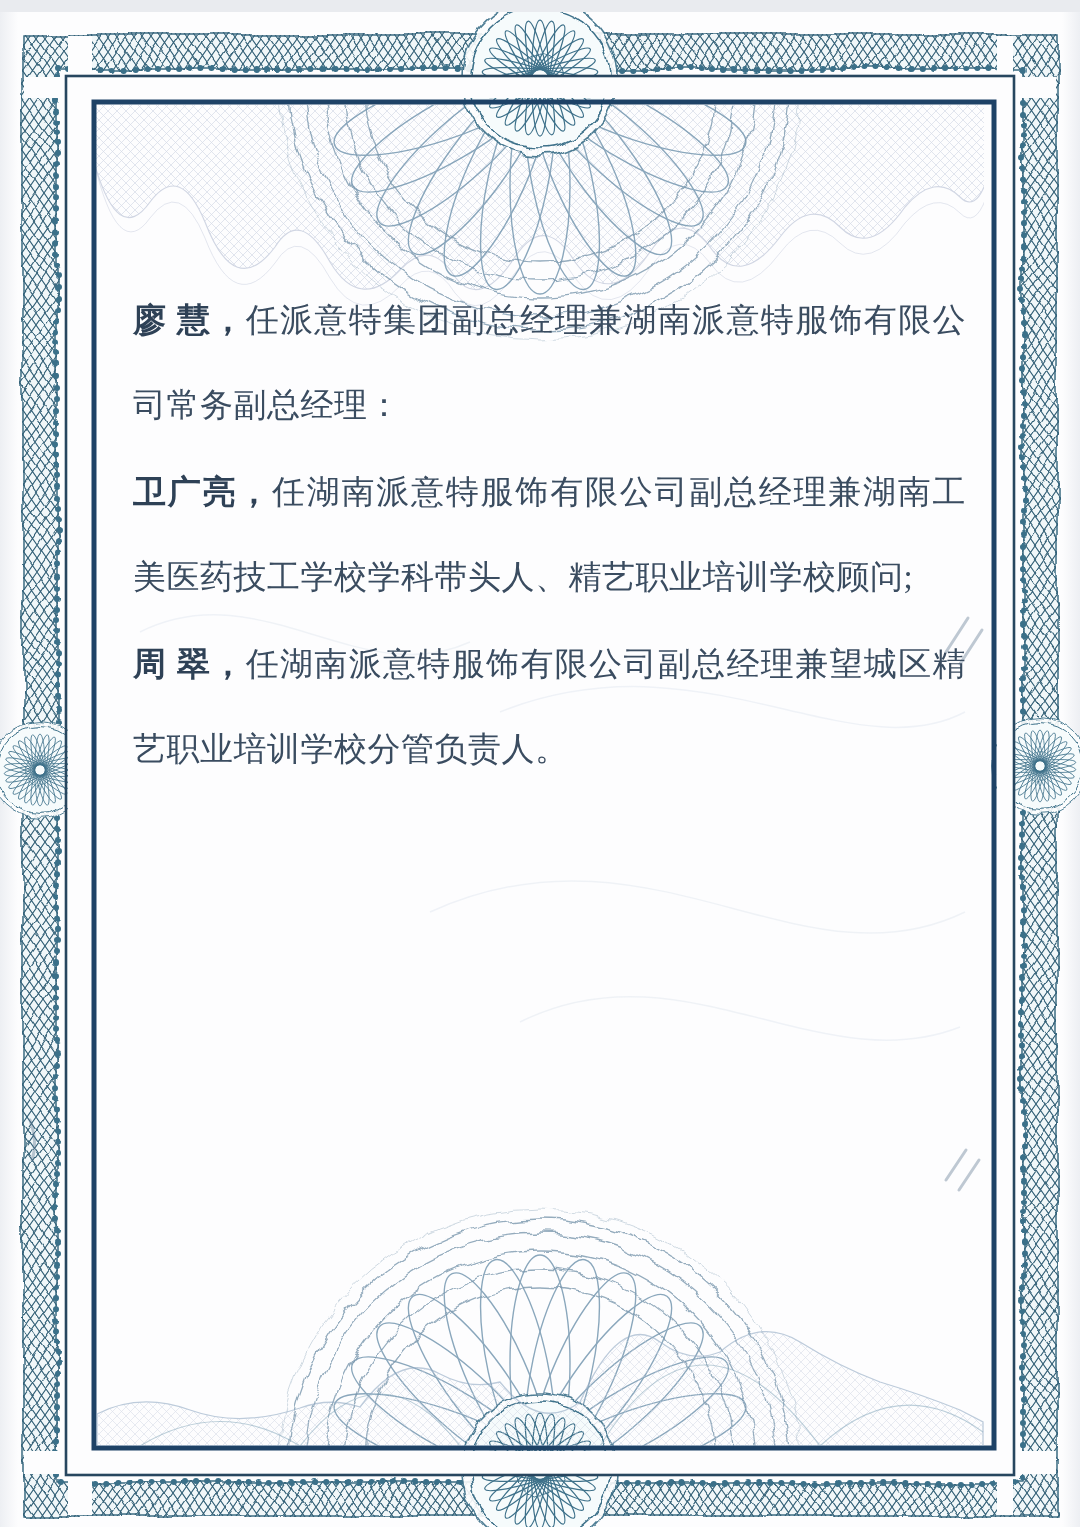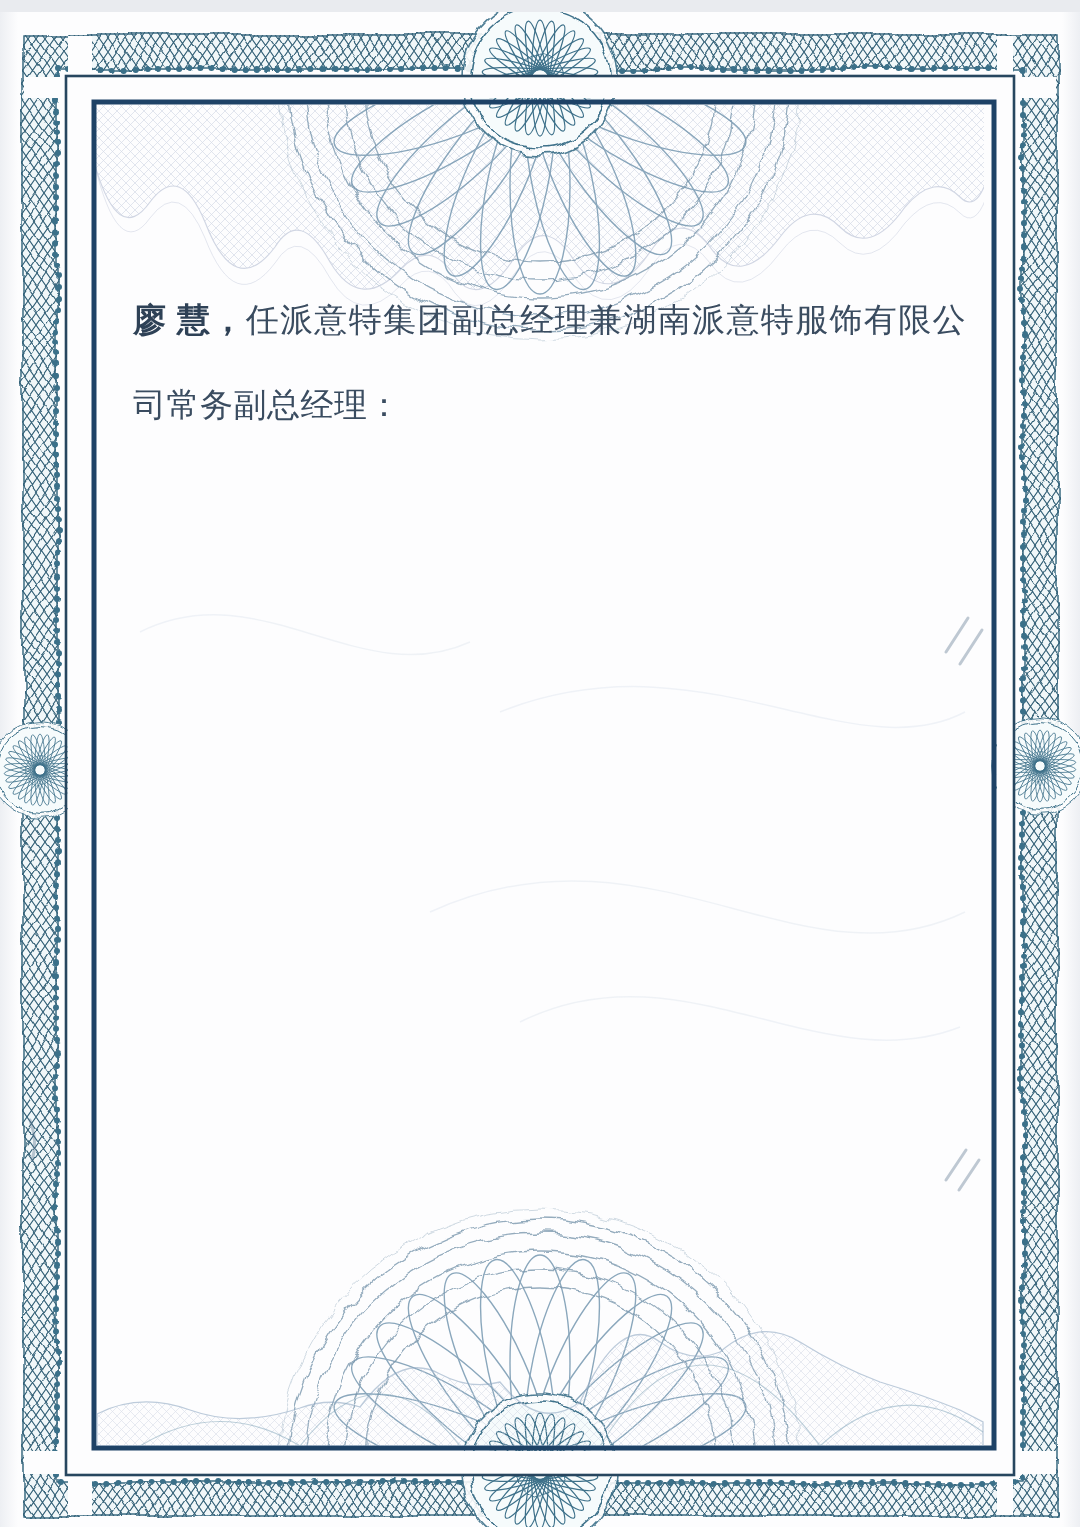--- a/index.html
+++ b/index.html
@@ -177,15 +177,17 @@
 
     <g fill="none" stroke="#5f7890" stroke-width="3" opacity=".4" stroke-linecap="round">
       <path d="M946,640 l22,-34 M960,652 l22,-34"></path>
       <path d="M946,1168 l20,-30 M959,1178 l20,-30"></path>
       <path d="M30,1108 q8,22 2,40"></path>
     </g>
   </svg>
 
   <section class="content">
     <p><span class="pname">廖 慧，</span><span class="ptext">任派意特集团副总经理兼湖南派意特服饰有限公司常务副总经理：</span></p>
+    <p><span class="pname">卫广亮，</span><span class="ptext">任湖南派意特服饰有限公司副总经理兼湖南工美医药技工学校学科带头人、精艺职业培训学校顾问;</span></p>
+    <p><span class="pname">周 翠，</span><span class="ptext">任湖南派意特服饰有限公司副总经理兼望城区精艺职业培训学校分管负责人。</span></p>
   </section>
 
 </div>
 
 </body></html>

